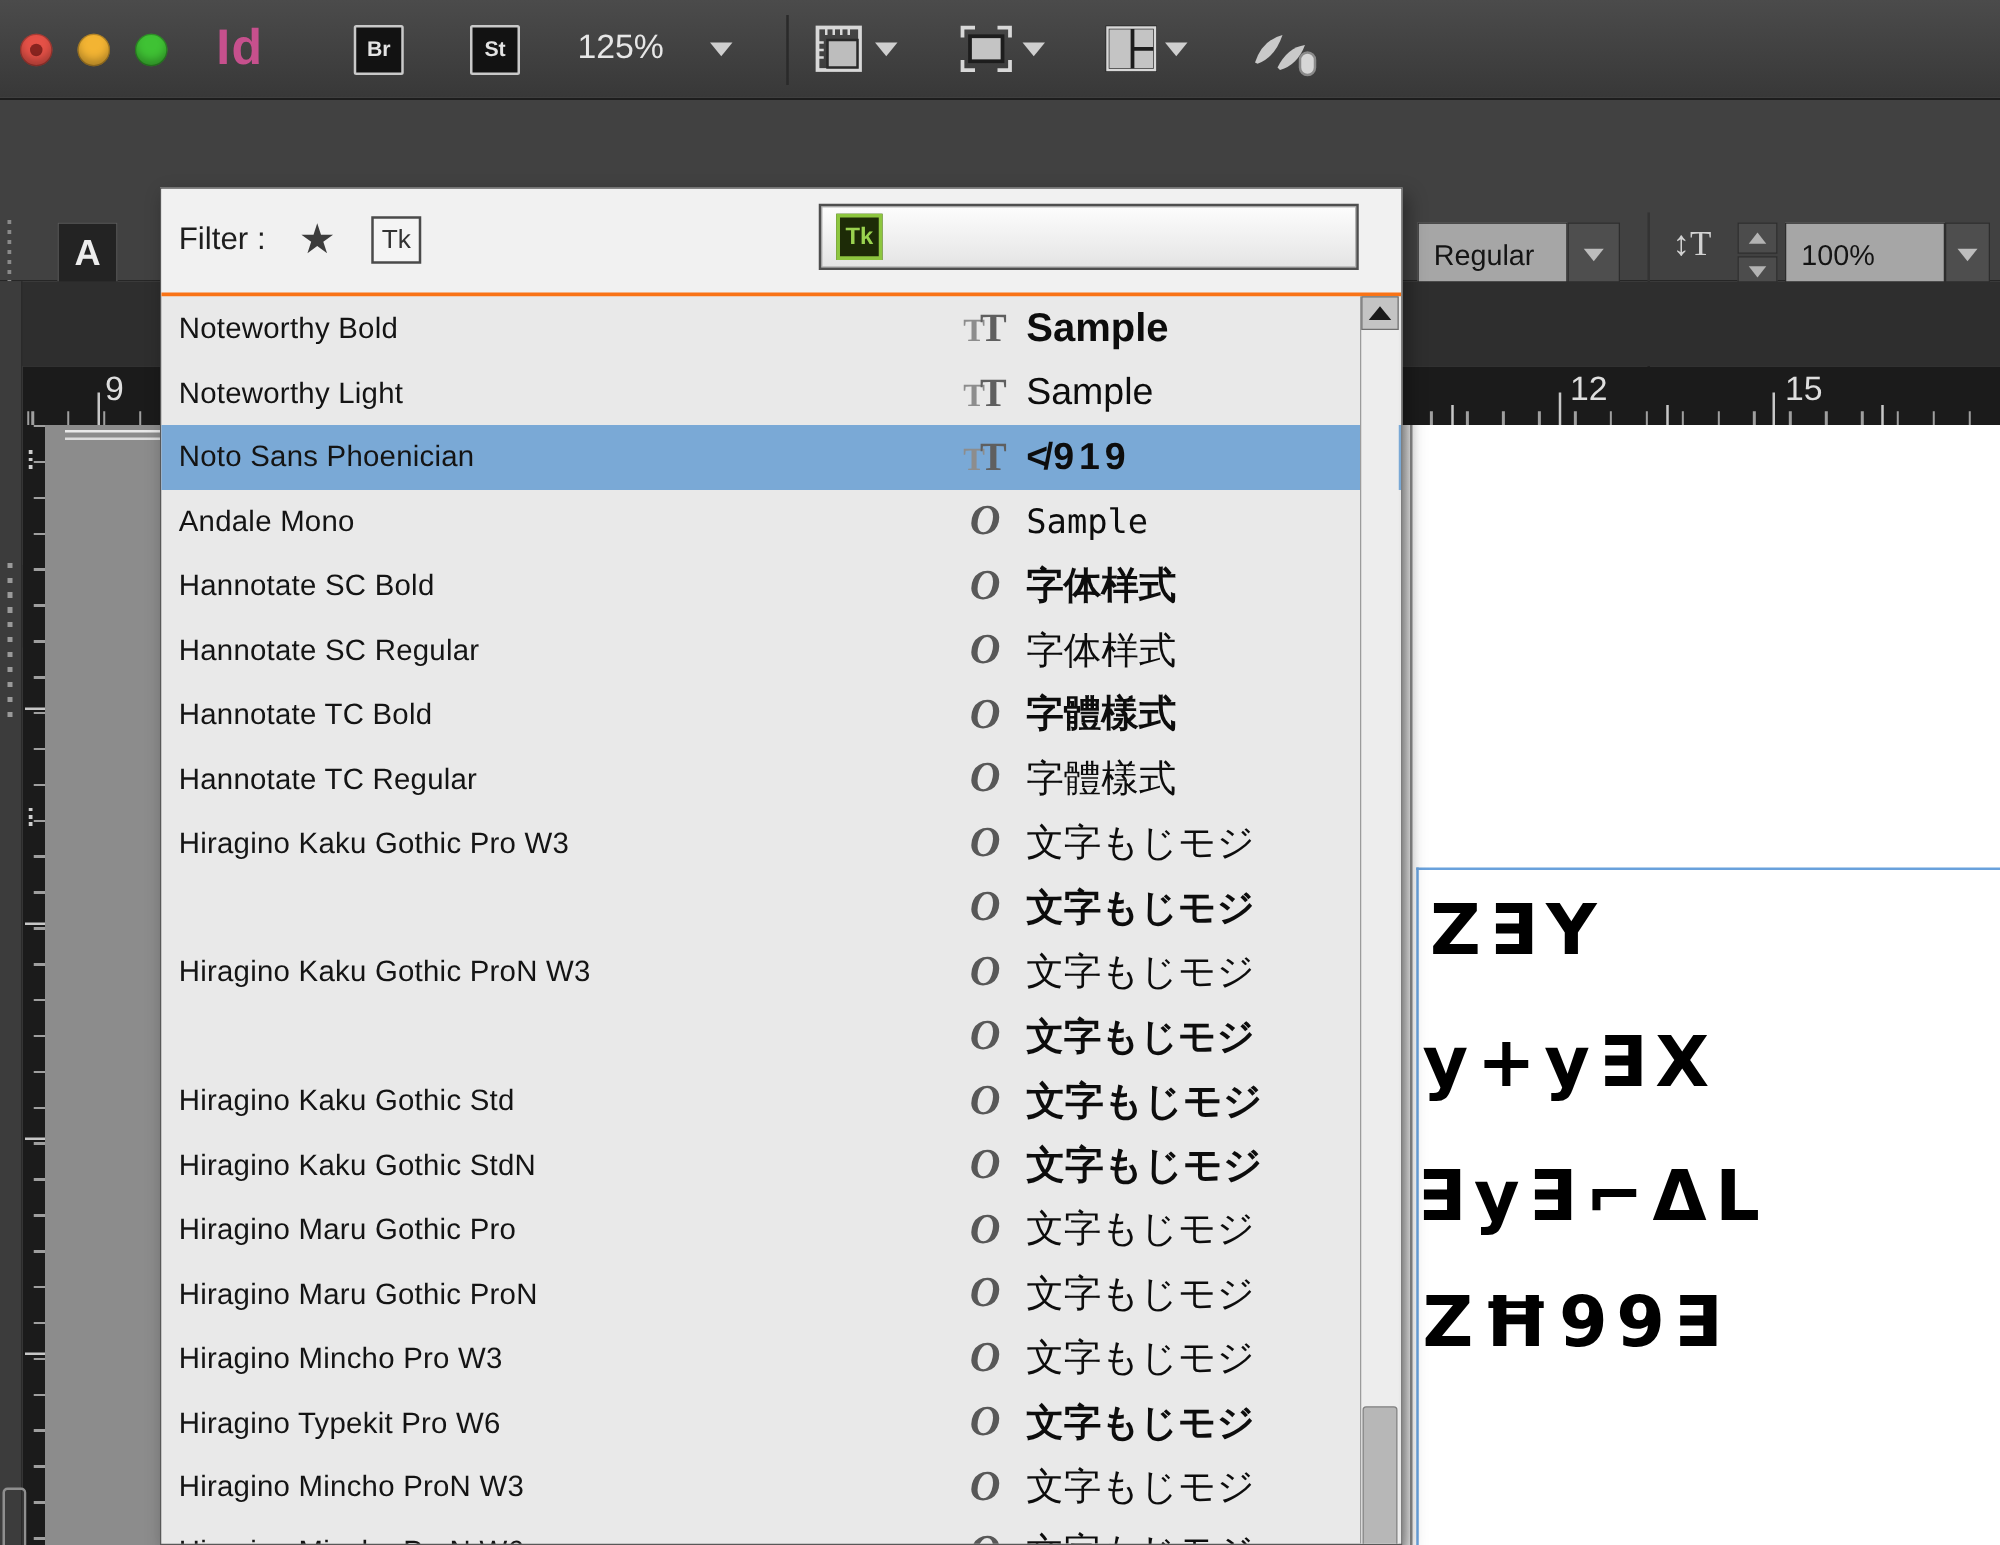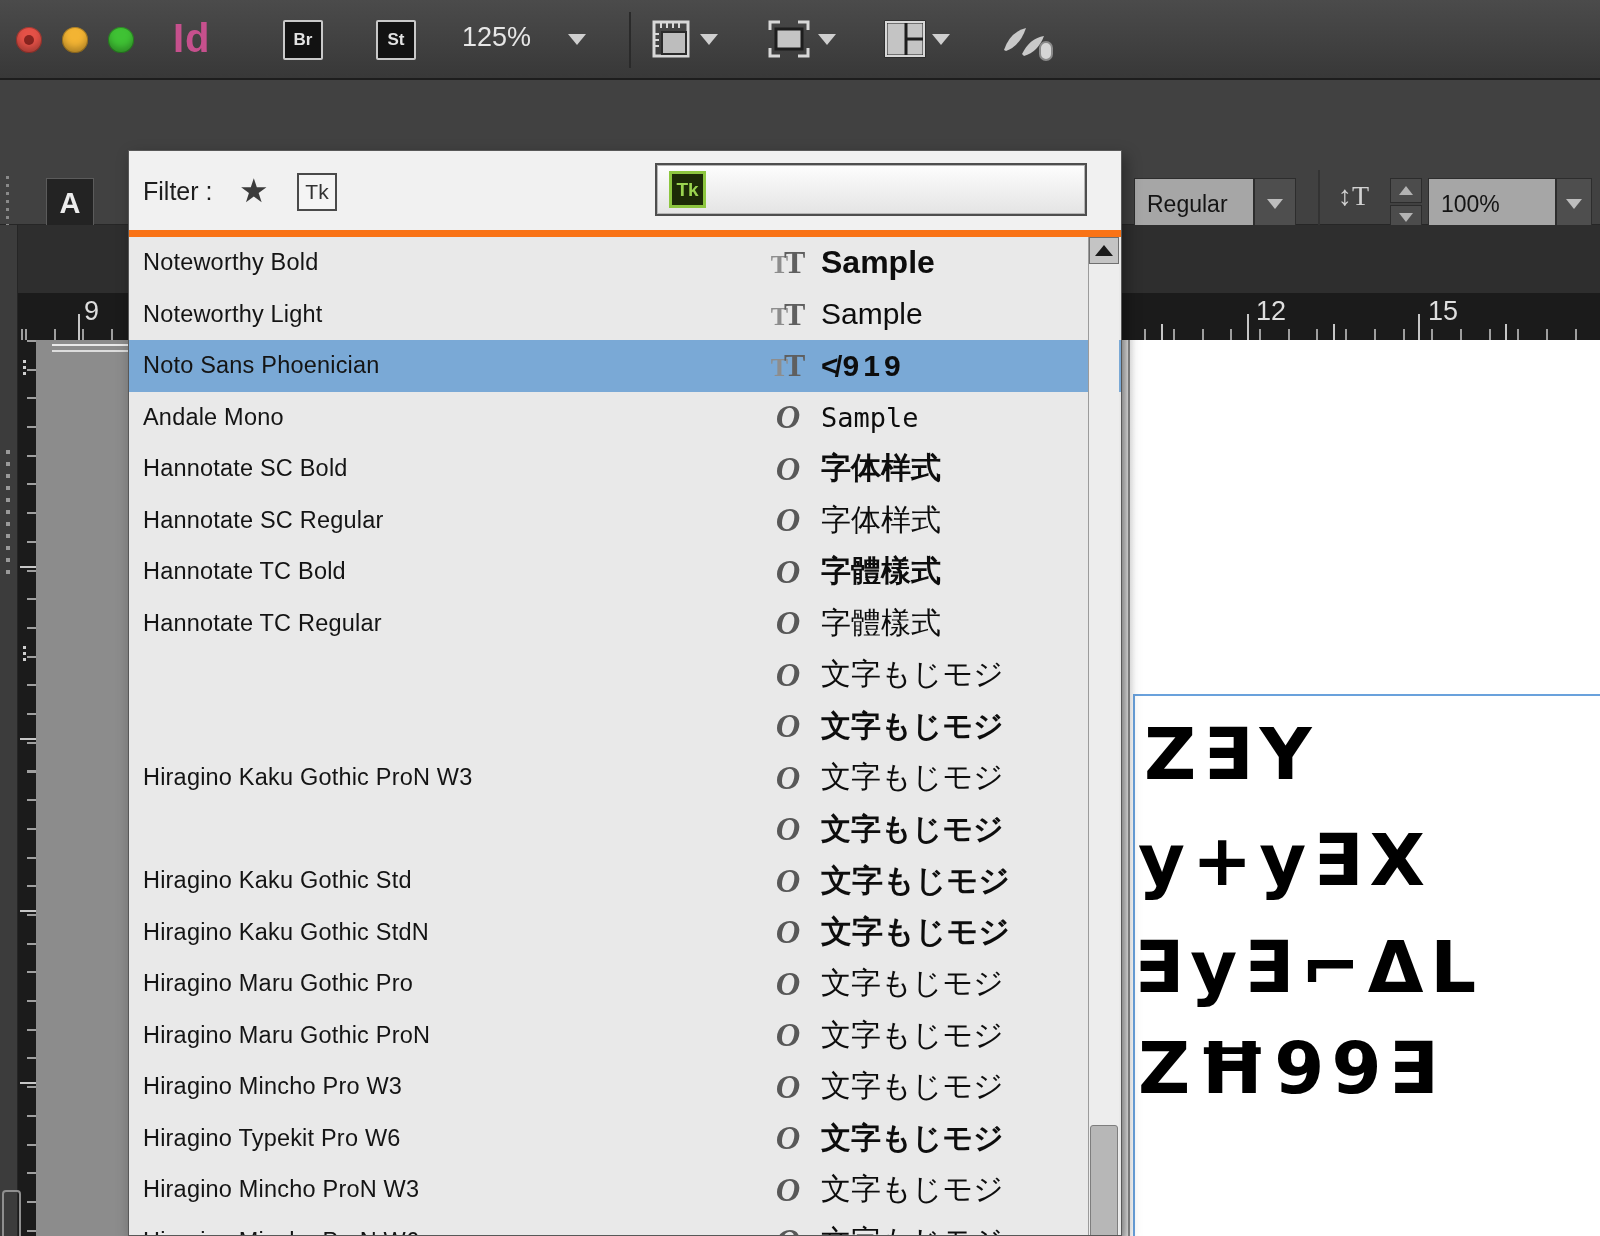--- a/index.html
+++ b/index.html
@@ -109,29 +109,29 @@
   .pasteboard{left:36px;top:340px;width:93px;height:896px;background:#8c8c8c}
   .pb-mark{position:absolute;left:16px;top:4px;width:78px;height:2px;background:#e9e9e9;
            box-shadow:0 6px 0 #dcdcdc}
 
   .page{left:1122px;top:340px;width:478px;height:896px;background:#ffffff}
   .page-shadow{position:absolute;left:0;top:0;width:14px;height:100%;
      background:linear-gradient(to right,#bdbdbd,#f2f2f2 55%,#ffffff)}
   .page-edge{position:absolute;left:6px;top:0;width:2px;height:100%;background:#8a8a8a}
   .textframe{position:absolute;left:11px;top:354px;width:467px;height:542px;
      border-left:2px solid var(--frame-blue);border-top:2px solid var(--frame-blue)}
-  .phx{position:absolute;color:#000;font-weight:600;font-size:72px;letter-spacing:7px;
+  .phx{position:absolute;color:#000;font-weight:600;font-size:56px;letter-spacing:7px;
        font-family:"DejaVu Sans",sans-serif;white-space:nowrap}
 
   
   .fontpanel{left:128px;top:150px;width:994px;height:1086px;background:#e9e9e9;
              border:1px solid #585858;box-sizing:border-box;overflow:hidden;
              box-shadow:4px 6px 14px rgba(0,0,0,.35)}
   .fp-head{position:absolute;left:0;top:0;width:100%;height:86px;background:#f1f1f1;
-           border-bottom:7px solid #f97316;box-sizing:border-box}
+           border-bottom:3px solid #f97316;box-sizing:border-box}
   .filterlbl{position:absolute;left:14px;top:26px;font-size:25px;color:#1e1e1e}
   .star{position:absolute;left:110px;top:20px;font-size:33px;color:#3c3c3c}
   .tkfilter{position:absolute;left:168px;top:22px;width:40px;height:38px;
             border:2px solid #4a4a4a;box-sizing:border-box;font-size:21px;color:#333;
             text-align:center;line-height:34px;background:#f4f4f4}
   .tkbtn{position:absolute;left:526px;top:12px;width:432px;height:53px;
          background:linear-gradient(#fdfdfd,#e4e4e4);border:2px solid #4e4e4e;
          box-sizing:border-box;display:flex;align-items:center;
          box-shadow:inset 0 0 0 1px #b5b5b5}
   .tkbadge{width:37px;height:37px;margin-left:12px;background:#1d2b07;
@@ -411,20 +411,21 @@
     <span class="fname">Hannotate TC Bold</span>
     <span class="ficon o">O</span>
     <span class="fsample st-cjk-bold">字體樣式</span>
   </div>
       <div class="frow">
     <span class="fname">Hannotate TC Regular</span>
     <span class="ficon o">O</span>
     <span class="fsample st-cjk">字體樣式</span>
   </div>
       <div class="frow">
+    <span class="fname">Hiragino Kaku Gothic Pro W3</span>
     <span class="ficon o">O</span>
     <span class="fsample st-cjk">文字もじモジ</span>
   </div>
       <div class="frow">
     <span class="ficon o">O</span>
     <span class="fsample st-cjk-bold">文字もじモジ</span>
   </div>
       <div class="frow">
     <span class="fname">Hiragino Kaku Gothic ProN W3</span>
     <span class="ficon o">O</span>

